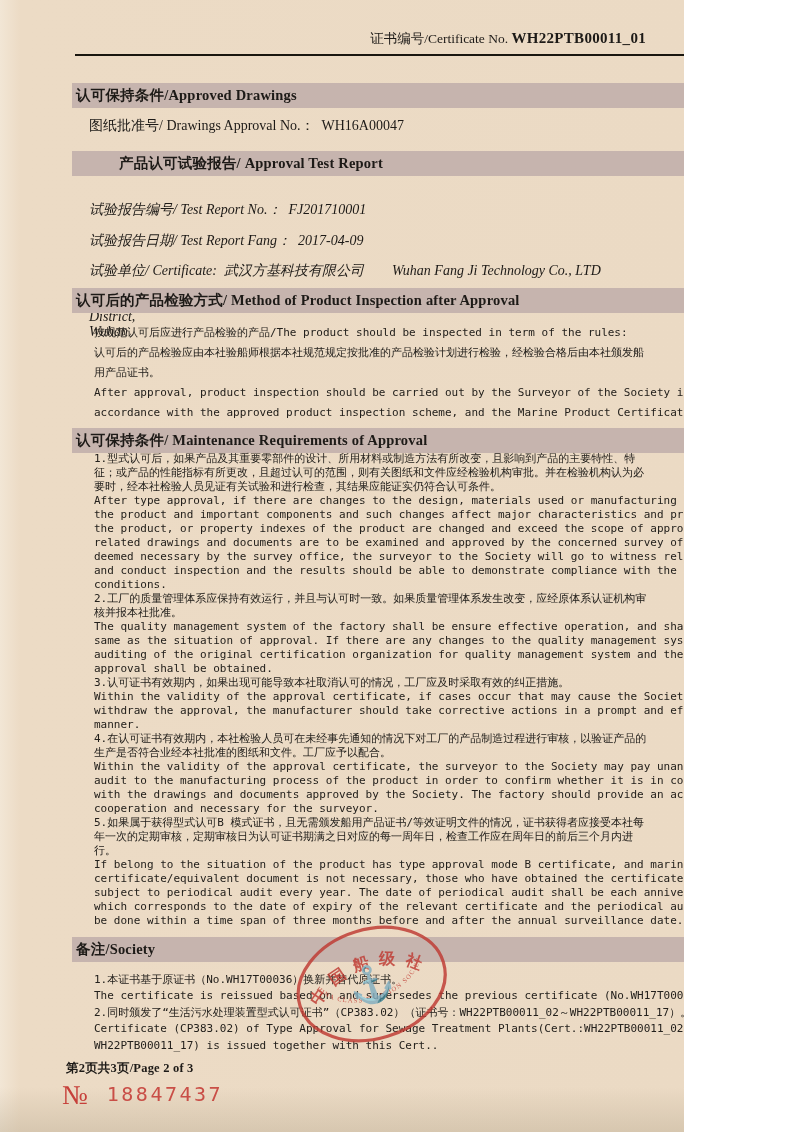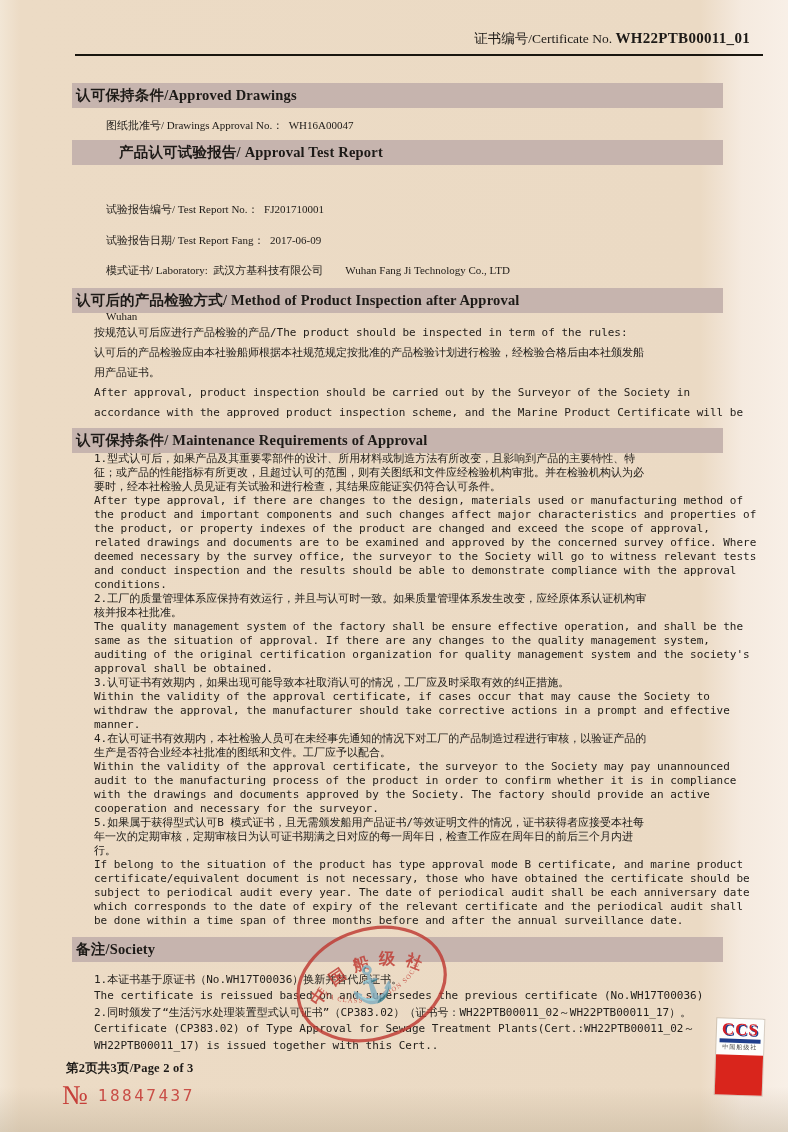--- a/index.html
+++ b/index.html
@@ -1,18 +1,18 @@
 <!DOCTYPE html>
 <html><head>
 <meta charset="utf-8">
 <style>
   html,body{margin:0;padding:0;}
   .page{
     position:relative;
-    width:788px;height:1132px;
+    width:684px;height:1132px;
     background:
       linear-gradient(180deg, rgba(255,255,255,0) 96%, rgba(190,175,150,.45) 100%),
       linear-gradient(90deg, #f2e6d5 0px, #ecdbc5 20px, #ebdac4 700px, #f5eadf 742px, #f9f1e9 800px);
     font-family:"Liberation Serif","DejaVu Serif",serif;
     color:#1d1a17;
     overflow:hidden;
   }
   .cert-no{
     position:absolute; top:30px; right:38px;
     font-size:13.5px; white-space:nowrap;
@@ -23,52 +23,52 @@
     background:#19160f;
   }
   .section-bar{
     position:absolute; left:72px; width:651px; height:25px;
     background:#c6b4ae;
     font-weight:bold; font-size:14.5px;
     line-height:25px; padding-left:4px; box-sizing:border-box;
     letter-spacing:.2px;
   }
   .bar-drawings{top:83px;}
-  .bar-test-report{top:140px;padding-left:47px;}
+  .bar-test-report{top:151px;padding-left:47px;}
   .bar-inspection{top:288px;}
   .bar-maintenance{top:428px;}
   .bar-remarks{top:937px;}
   .field-row{
-    position:absolute; left:106px; width:660px;
-    font-size:11px; white-space:pre-line; line-height:15.2px;
+    position:absolute; left:89px; width:660px;
+    font-size:14px; white-space:pre-line; line-height:15.2px;
   }
   .row-drawing-no{top:118px;}
   .rows-test{top:187px;}
-  .rows-test .field-row{position:static; margin:0 0 0 0;}
+  .rows-test .field-row{position:static; margin:0 0 0 0;font-style:italic;}
   .body-text{
     position:absolute; left:94px; width:684px;
     font-family:"DejaVu Sans Mono","Liberation Mono",monospace;
     font-size:11px; line-height:14px; white-space:pre-line;
     color:#23201c; letter-spacing:0;
   }
   .body-inspection{top:323px; line-height:20px;}
   .body-maintenance{top:452px; line-height:14px;}
   .body-remarks{top:972px; line-height:16.4px;}
   .page-info{
     position:absolute; left:66px; top:1060px;
     font-size:12.5px; font-weight:bold; letter-spacing:.2px;
   }
   .serial{
     position:absolute; left:62px; top:1080px;
     color:#c6403a; white-space:nowrap;
   }
   .serial .no-sign{font-size:27px; font-family:"Liberation Serif",serif;}
   .serial .digits{
     font-family:"DejaVu Sans Mono","Liberation Mono",monospace;
-    font-size:16px; letter-spacing:2.5px; vertical-align:3px; margin-left:10px; opacity:.9;
+    font-size:20px; letter-spacing:2.5px; vertical-align:3px; margin-left:19px; opacity:.9;
   }
   .stamp{
     position:absolute; left:291px; top:924px; width:162px; height:122px;
     transform:rotate(-17deg); opacity:.82; pointer-events:none;
   }
   .ccs-sticker{
     position:absolute; left:716px; top:1019px; width:47px; height:76px;
     transform:rotate(2deg);
     box-shadow:0 0 0 1px rgba(120,110,95,.25);
     background:#fdfdfb;
@@ -90,22 +90,22 @@
 
   <div class="cert-no"><span>证书编号/Certificate No. </span><b>WH22PTB00011_01</b></div>
   <div class="header-rule"></div>
 
   <div class="section-bar bar-drawings">认可保持条件/Approved Drawings</div>
   <div class="field-row row-drawing-no"><span>图纸批准号/ Drawings Approval No.：</span>&nbsp;&nbsp;<span>WH16A00047</span></div>
 
   <div class="section-bar bar-test-report">产品认可试验报告/ Approval Test Report</div>
   <div class="field-row rows-test">
     <div class="field-row"><span>试验报告编号/ Test Report No.：</span>&nbsp;&nbsp;<span>FJ201710001</span></div>
-    <div class="field-row"><span>试验报告日期/ Test Report Fang：</span>&nbsp;&nbsp;<span>2017-06-09</span></div>
-    <div class="field-row"><span>模式证书/ Laboratory:</span>&nbsp;&nbsp;<span>武汉方基科技有限公司　　Wuhan Fang Ji Technology Co., LTD</span></div>
+    <div class="field-row"><span>试验报告日期/ Test Report Fang：</span>&nbsp;&nbsp;<span>2017-04-09</span></div>
+    <div class="field-row"><span>试验单位/ Certificate:</span>&nbsp;&nbsp;<span>武汉方基科技有限公司　　Wuhan Fang Ji Technology Co., LTD</span></div>
     <div class="field-row"><span>试验单位地址/ Test Address:</span>&nbsp;&nbsp;<span>武汉市汉阳区滨江大道江滩1号　　NO.1 River beach Binjiang Avenue, Hanyang District,
 Wuhan</span></div>
   </div>
 
   <div class="section-bar bar-inspection">认可后的产品检验方式/ Method of Product Inspection after Approval</div>
   <div class="body-text body-inspection">按规范认可后应进行产品检验的产品/The product should be inspected in term of the rules:
 认可后的产品检验应由本社验船师根据本社规范规定按批准的产品检验计划进行检验，经检验合格后由本社颁发船
 用产品证书。
 After approval, product inspection should be carried out by the Surveyor of the Society in
 accordance with the approved product inspection scheme, and the Marine Product Certificate will be

